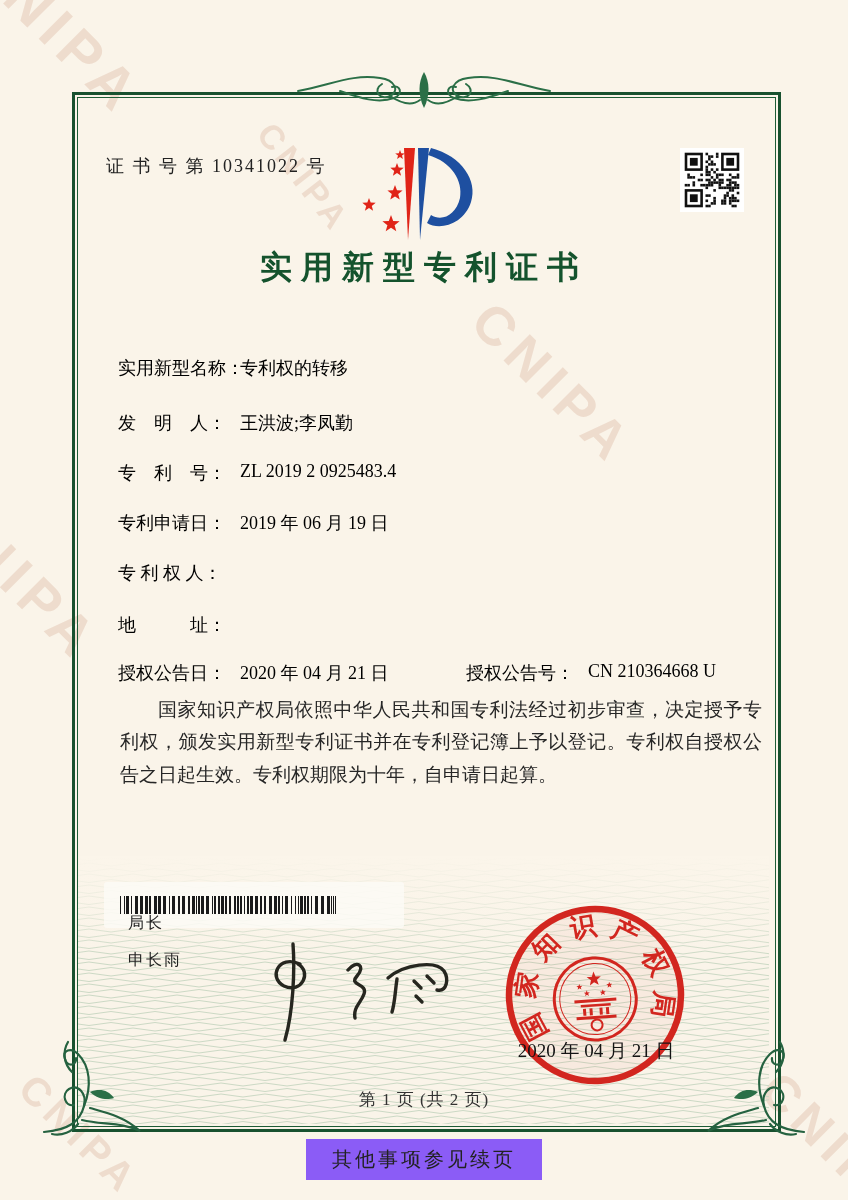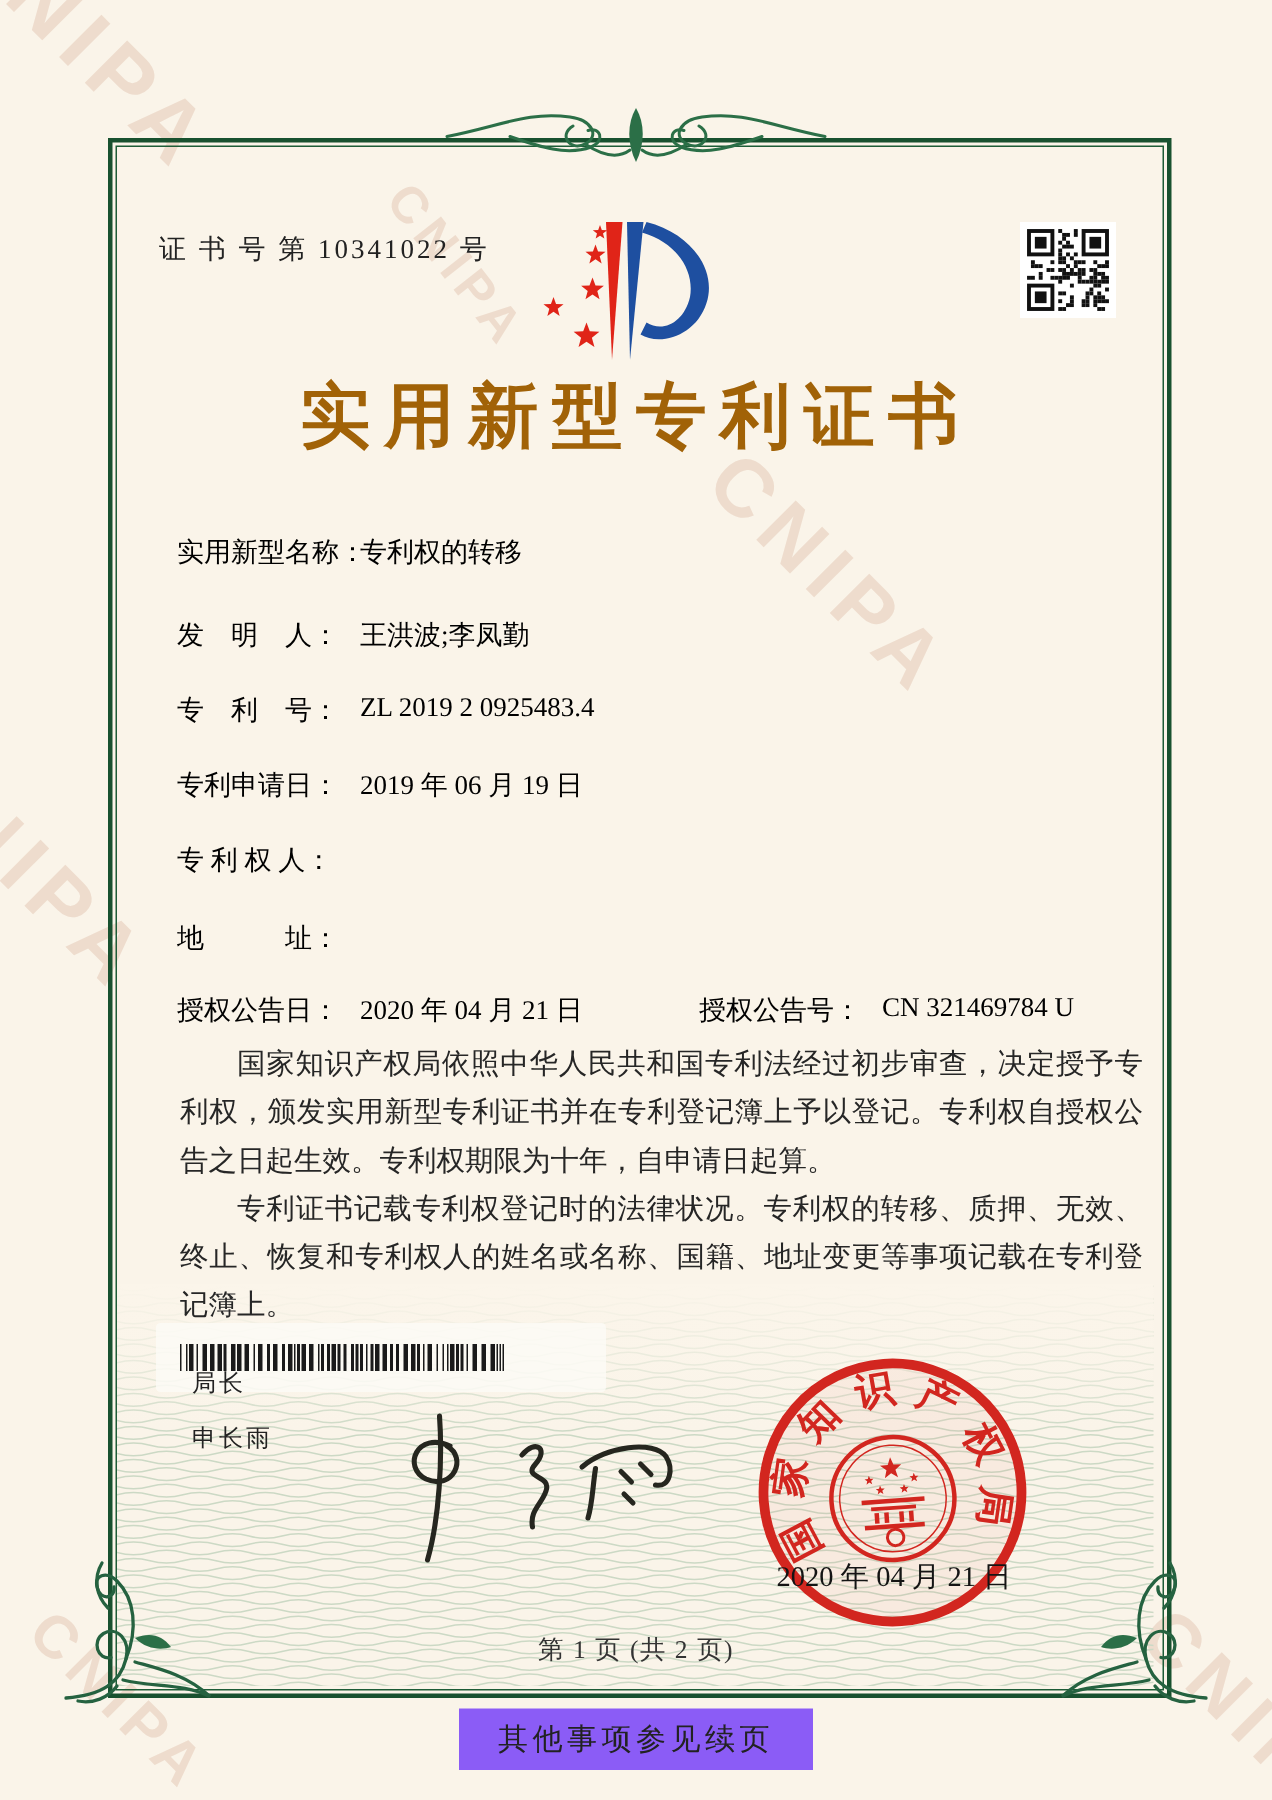--- a/index.html
+++ b/index.html
@@ -33,21 +33,21 @@
   .wave-fade{position:absolute;left:78px;top:856px;width:691px;height:100px;
     background:linear-gradient(#fbf5ea,rgba(251,245,234,.6) 55%,rgba(251,245,234,0));}
   .barcode-bg{position:absolute;left:104px;top:882px;width:300px;height:46px;
     background:rgba(253,251,246,.8);border-radius:3px;}
   
   .cert-no{position:absolute;left:106px;top:154px;font-size:18px;
     letter-spacing:2px;color:#222;}
   .logo{position:absolute;left:352px;top:136px;width:142px;height:120px;}
   .qr{position:absolute;left:680px;top:148px;width:64px;height:64px;}
   .title{position:absolute;left:0;right:0;top:246px;text-align:center;
-    font-size:47px;font-weight:700;letter-spacing:9px;color:#a16207;}
+    font-size:32px;font-weight:700;letter-spacing:9px;color:#14532d;}
   
   .row{position:absolute;left:118px;display:flex;font-size:18px;color:#000000;}
   .row .lbl{white-space:pre;width:118px;flex:none;}
   .row .val{white-space:pre;margin-left:4px;}
   .r-name{top:356px;} .r-inv{top:411px;} .r-pno{top:461px;}
   .r-fdate{top:511px;} .r-ptee{top:561px;} .r-addr{top:613px;}
   .r-gdate{top:661px;} .r-gno{top:661px;left:466px;}
   
   .bodytext{position:absolute;left:120px;top:694px;width:642px;
     font-size:19px;line-height:1.7;text-align:justify;color:#262626;}
@@ -327,26 +327,25 @@
 </div>
 <div class="row r-addr">
   <span class="lbl">地　　　址：</span>
 </div>
 <div class="row r-gdate">
   <span class="lbl">授权公告日：</span>
   <span class="val">2020 年 04 月 21 日</span>
 </div>
 <div class="row r-gno">
   <span class="lbl">授权公告号：</span>
-  <span class="val">CN 321469784 U</span>
+  <span class="val">CN 210364668 U</span>
 </div>
 
 <div class="bodytext">
   <p>国家知识产权局依照中华人民共和国专利法经过初步审查，决定授予专利权，颁发实用新型专利证书并在专利登记簿上予以登记。专利权自授权公告之日起生效。专利权期限为十年，自申请日起算。</p>
-  <p>专利证书记载专利权登记时的法律状况。专利权的转移、质押、无效、终止、恢复和专利权人的姓名或名称、国籍、地址变更等事项记载在专利登记簿上。</p>
 </div>
 
 <svg class="barcode" id="barcode-svg" viewBox="0 0 216 18" preserveAspectRatio="none">
     <rect x="0" y="0" width="1" height="18" fill="#1a1a1a"></rect>
     <rect x="4" y="0" width="1" height="18" fill="#1a1a1a"></rect>
     <rect x="6" y="0" width="3" height="18" fill="#1a1a1a"></rect>
     <rect x="11" y="0" width="1" height="18" fill="#1a1a1a"></rect>
     <rect x="15" y="0" width="3" height="18" fill="#1a1a1a"></rect>
     <rect x="20" y="0" width="3" height="18" fill="#1a1a1a"></rect>
     <rect x="25" y="0" width="3" height="18" fill="#1a1a1a"></rect>

